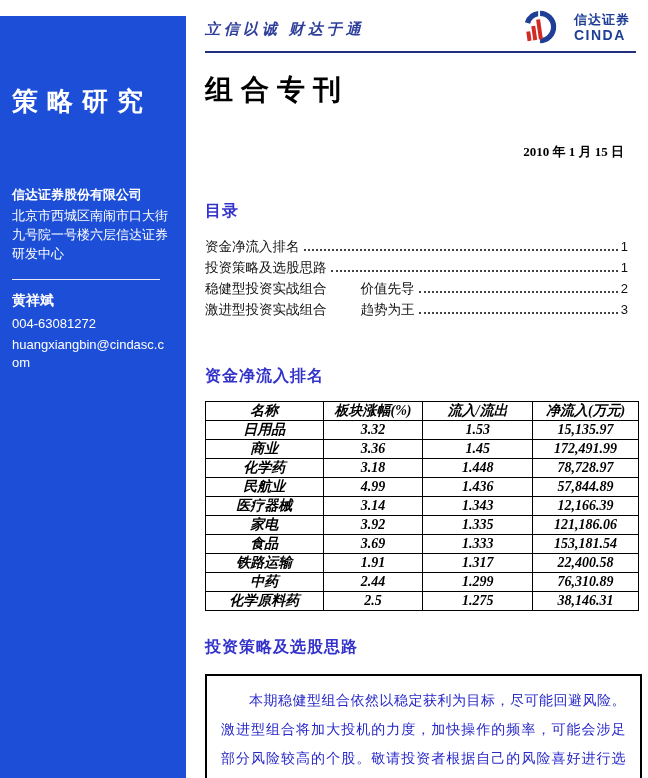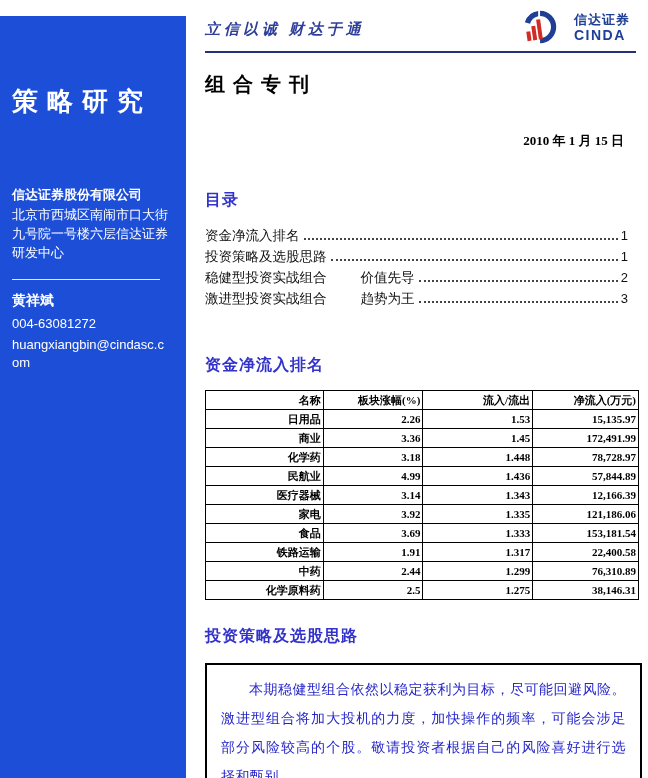--- a/index.html
+++ b/index.html
@@ -20,21 +20,21 @@
     padding:0 12px;
   }
   .sidebar-category {
     margin-top:68px;
     font-size:26px; font-weight:bold; letter-spacing:9px;
     font-family:"Liberation Serif", serif;
     white-space:nowrap;
   }
   .company-block { margin-top:66px; }
   .company-name { font-size:13px; font-weight:bold; line-height:19px; }
-  .company-address { font-size:13px; line-height:19px; margin-top:2px;font-family:Liberation Mono, monospace; }
+  .company-address { font-size:13px; line-height:19px; margin-top:2px; }
   .sidebar-divider {
     border:none; border-top:1px solid #e8e8f4;
     margin:16px 0 12px 0; width:148px;
   }
   .analyst-name { font-size:14px; font-weight:bold; }
   .analyst-phone { font-size:13px; margin-top:6px; }
   .analyst-email { font-size:13px; margin-top:5px; word-break:break-all; line-height:18px; width:152px; }
 
   
   .main {
@@ -56,21 +56,21 @@
   .logo {
     position:absolute; top:8px; right:6px;
     display:flex; align-items:center; gap:12px;
   }
   .logo-text { line-height:1; }
   .logo-cn { font-size:13px; font-weight:bold; color:#1f3e96; letter-spacing:1px; }
   .logo-en { font-size:14px; font-weight:bold; color:#1f3e96; letter-spacing:1.5px; margin-top:2px; }
 
   .doc-title {
     margin-top:18px;
-    font-size:20px; font-weight:bold; letter-spacing:8px;
+    font-size:28px; font-weight:bold; letter-spacing:8px;
     font-family:"Liberation Serif", serif;
   }
   .doc-date {
     margin-top:34px;
     text-align:right; font-size:13px; font-weight:bold;
     padding-right:4px;
     font-family:"Liberation Serif", serif;
   }
 
   .section-heading {
@@ -89,24 +89,25 @@
 
   .ranking-heading { margin-top:44px; }
   .ranking-table {
     margin-top:14px;
     width:434px;
     border-collapse:collapse;
     font-family:"Liberation Serif", serif;
   }
   .ranking-table th, .ranking-table td {
     border:1.6px solid #000;
-    text-align:right;
-    font-size:11px; font-weight:bold;
+    text-align:center;
+    font-size:14px; font-weight:bold;
     height:19px; padding:0 2px;
     line-height:1.1;
+    font-style:italic;
   }
 
   .strategy-heading { margin-top:26px; }
   .strategy-box {
     margin-top:16px;
     width:437px;
     border:2px solid #000;
     border-bottom:none;
     padding:10px 14px 60px 14px;
   }
@@ -203,21 +204,21 @@
         <tr>
           <th>名称</th>
           <th>板块涨幅(%)</th>
           <th>流入/流出</th>
           <th>净流入(万元)</th>
         </tr>
       </thead>
       <tbody>
         <tr>
           <td>日用品</td>
-          <td>2.26</td>
+          <td>3.32</td>
           <td>1.53</td>
           <td>15,135.97</td>
         </tr>
         <tr>
           <td>商业</td>
           <td>3.36</td>
           <td>1.45</td>
           <td>172,491.99</td>
         </tr>
         <tr>

